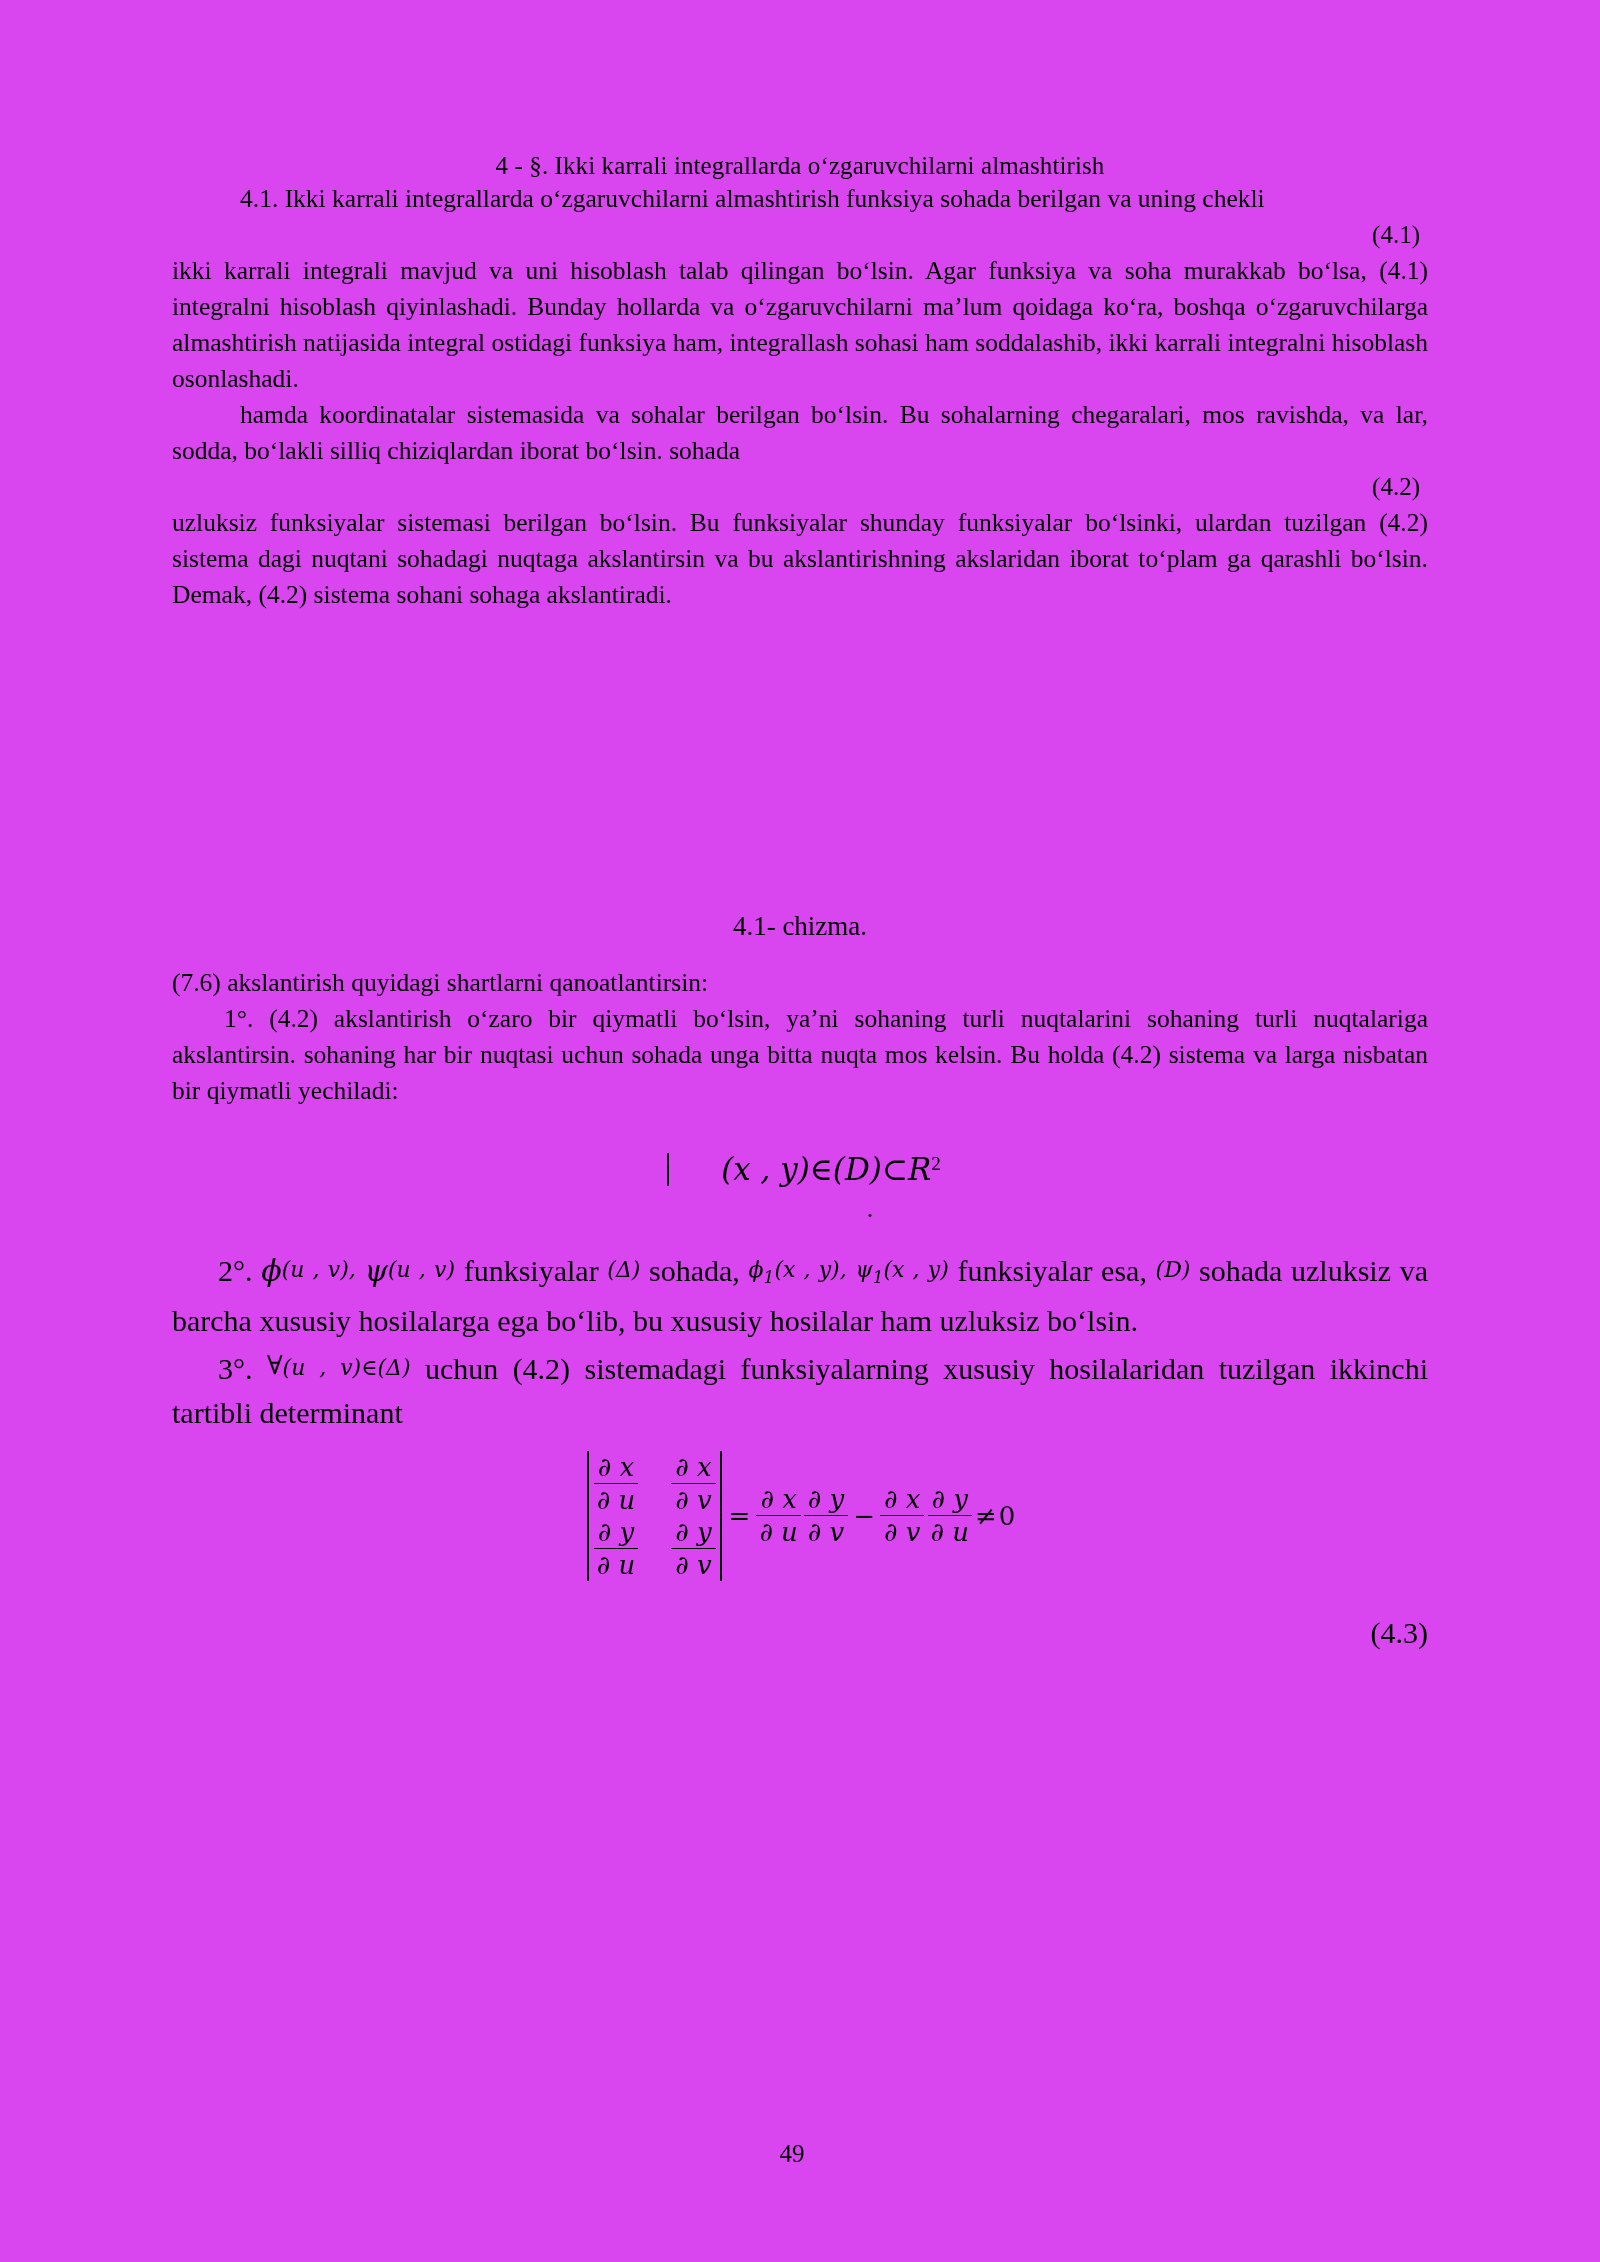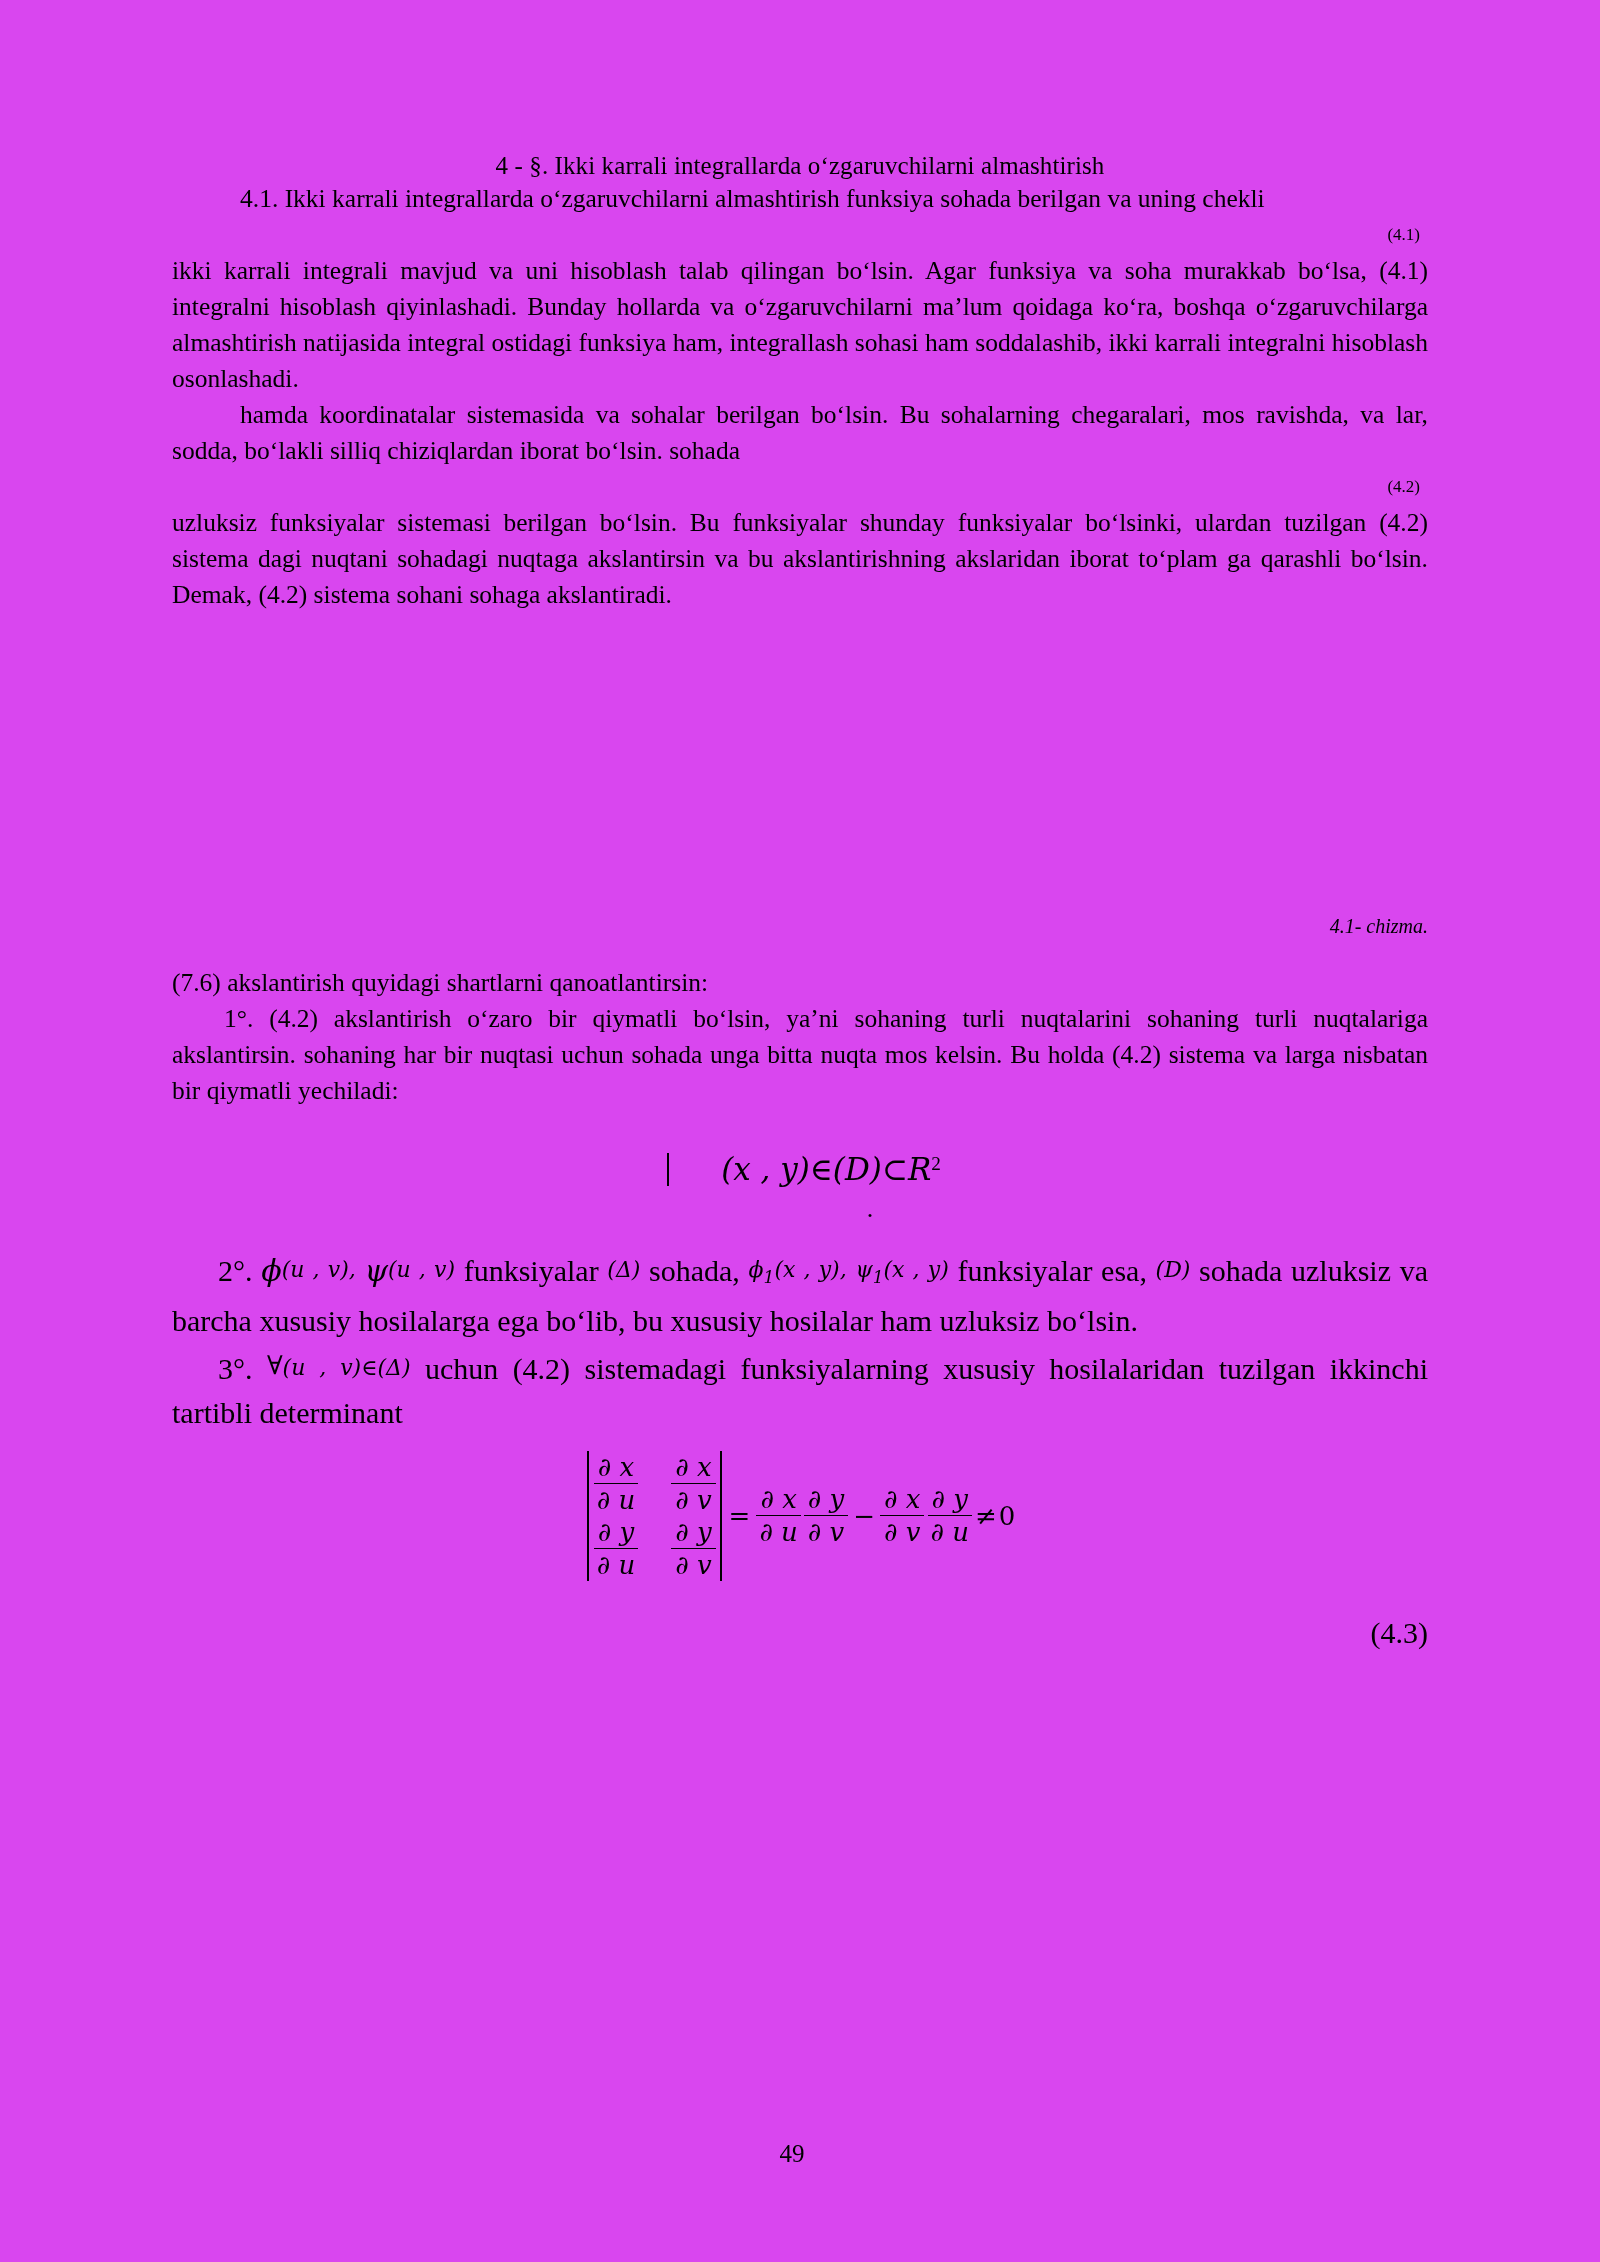--- a/index.html
+++ b/index.html
@@ -44,32 +44,31 @@
     margin: 0;
     hyphens: none;
   }
   .indent { display: inline-block; width: 68px; }
   .indent-sm { display: inline-block; width: 52px; }
   .gap-sm { margin-top: 34px; }
   .gap-md { margin-top: 38px; }
 
   .eq-label {
     text-align: right;
-    font-size: 17px;
+    font-size: 25px;
     line-height: 36px;
     margin: 0;
   }
   .eq-label-right-pad { padding-right: 8px; }
 
   .caption {
-    text-align: right;
-    font-size: 20px;
+    text-align: center;
+    font-size: 27px;
     line-height: 34px;
     margin: 0;
-    font-style: italic;
   }
 
   .figure-slot {
     height: 296px;
   }
 
   .page-number {
     position: absolute;
     left: 0;
     right: 16px;

